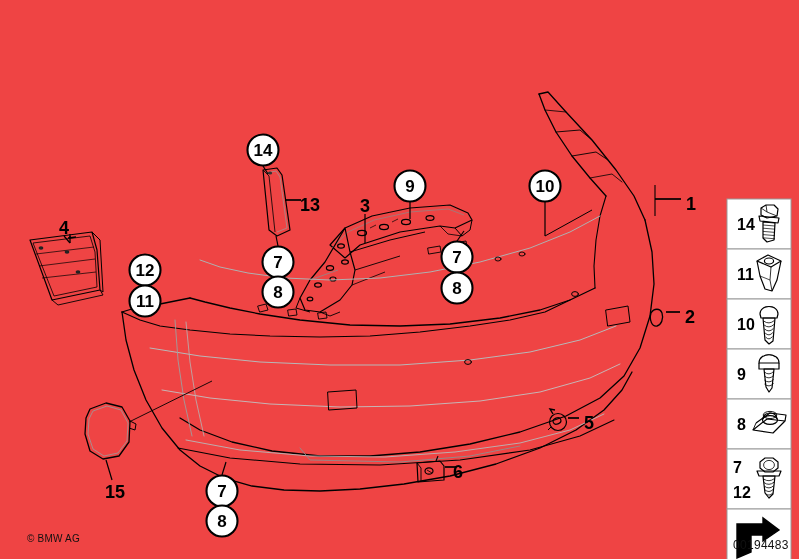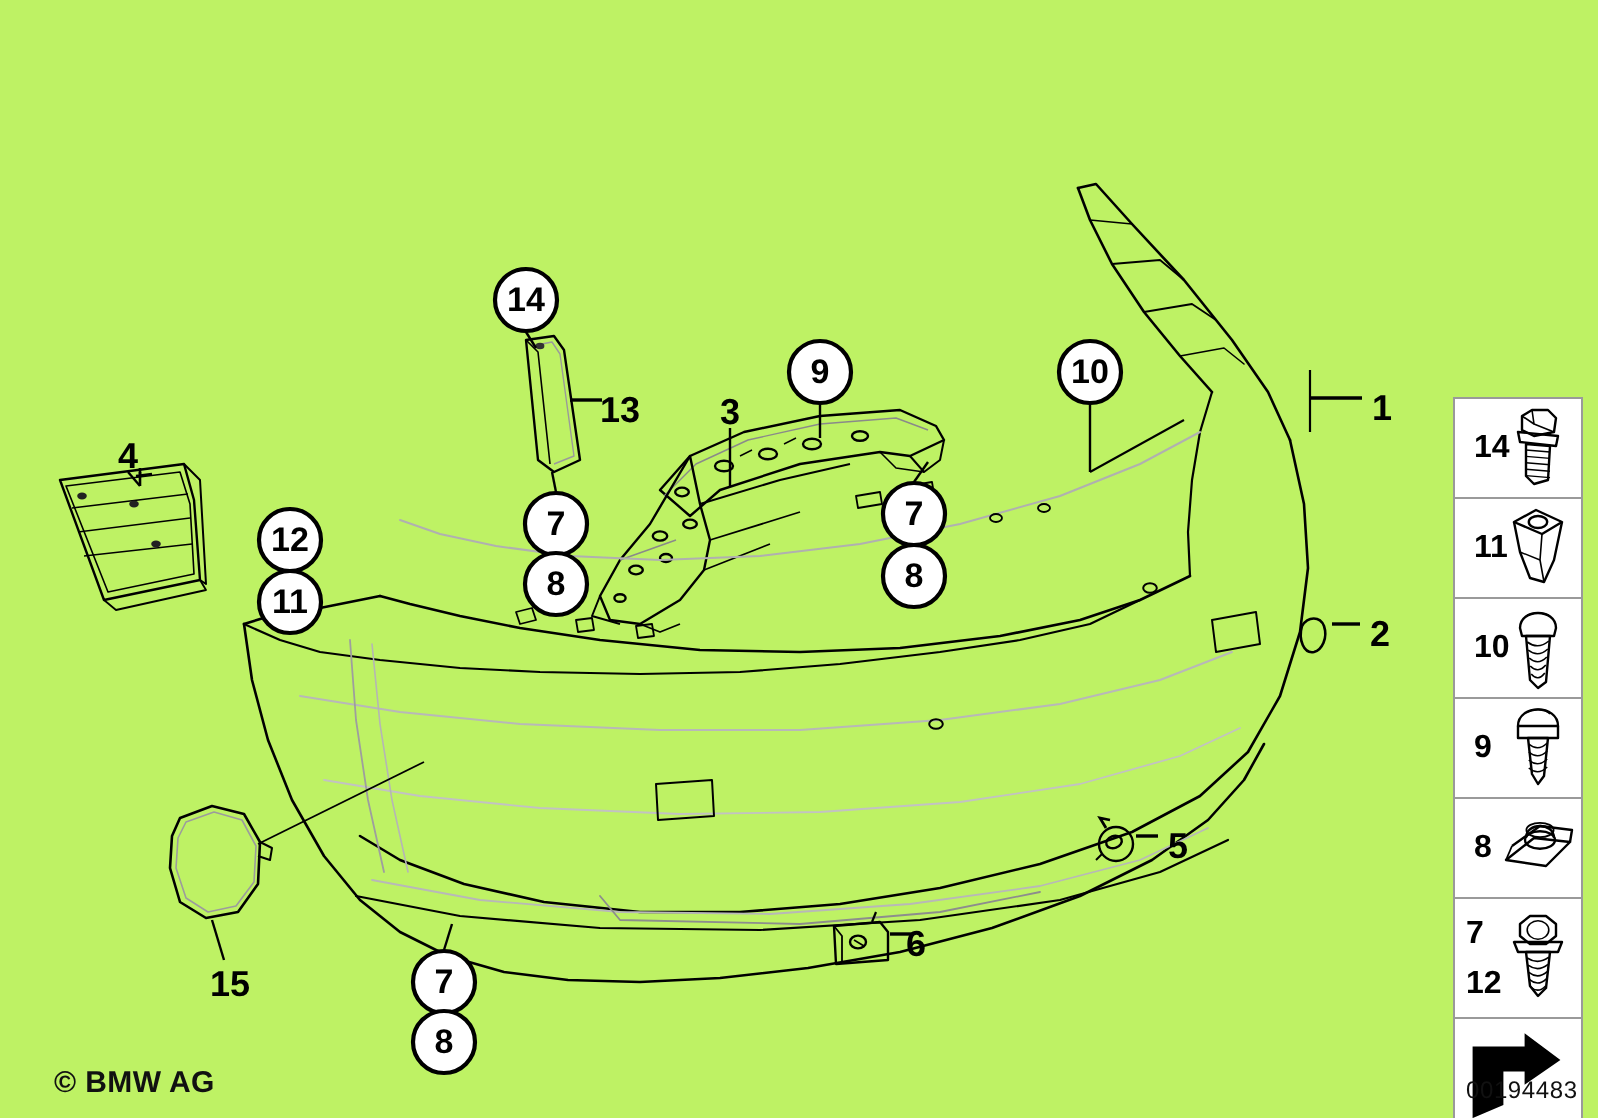--- a/index.html
+++ b/index.html
@@ -4,38 +4,38 @@
 <style>
   html, body {
     margin: 0;
     padding: 0;
     background: #ffffff;
   }
   #page {
     position: relative;
     width: 799px;
     height: 559px;
-    background: #bef264;
+    background: #ef4444;
     overflow: hidden;
     font-family: "Liberation Sans", sans-serif;
   }
   #diagram-svg {
     position: absolute;
     left: 0;
     top: 0;
     width: 799px;
     height: 559px;
   }
   .copyright {
     position: absolute;
     left: 27px;
     top: 533px;
     font-family: "Liberation Sans", sans-serif;
-    font-size: 15px;
-    font-weight: bold;
+    font-size: 10px;
+    font-weight: normal;
     color: #111111;
     letter-spacing: 0.2px;
     white-space: nowrap;
   }
   .partnum {
     position: absolute;
     left: 733px;
     top: 538px;
     font-family: "Liberation Sans", sans-serif;
     font-size: 12px;

